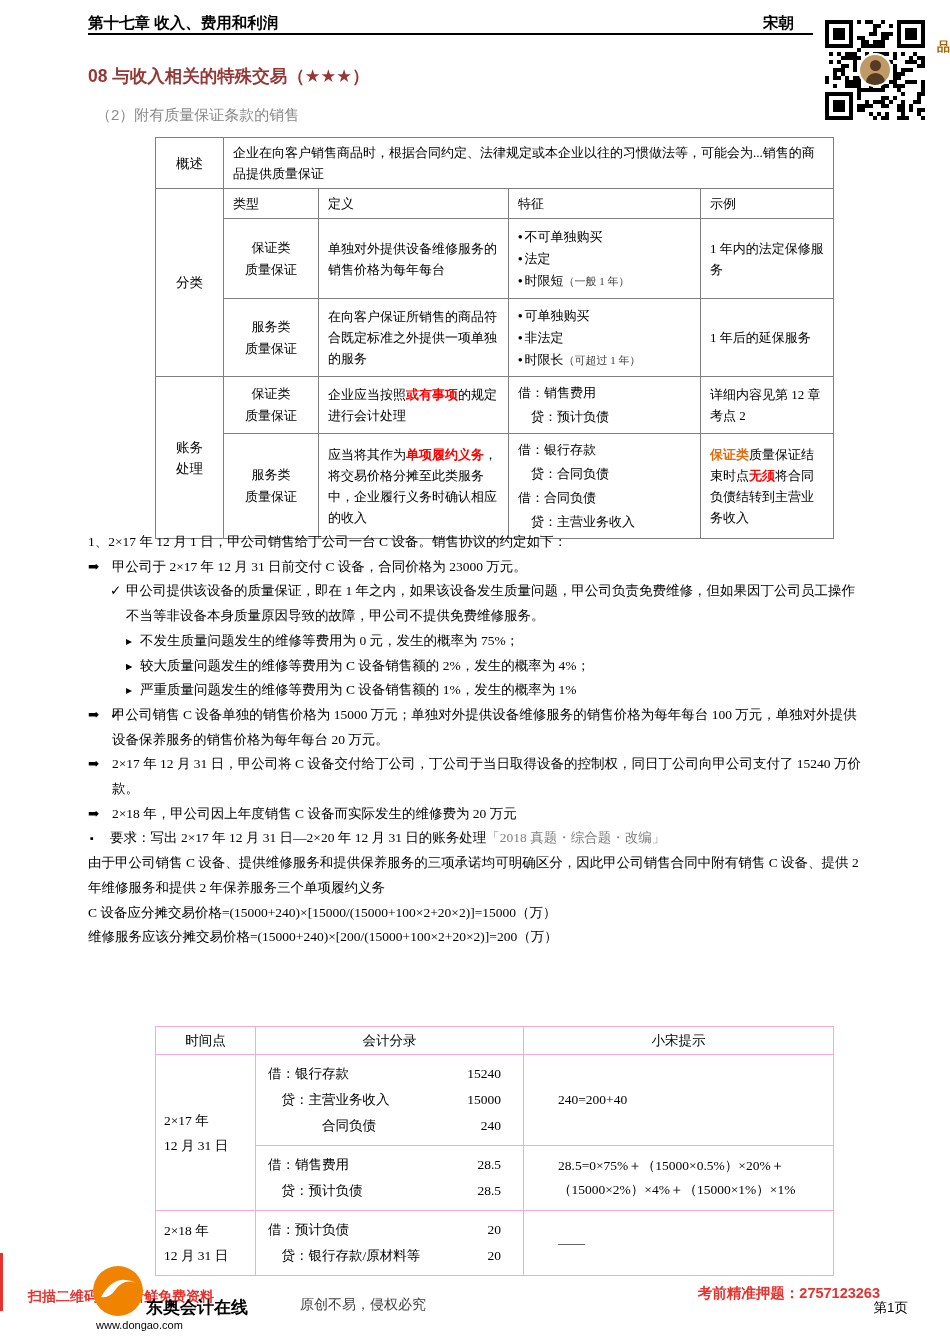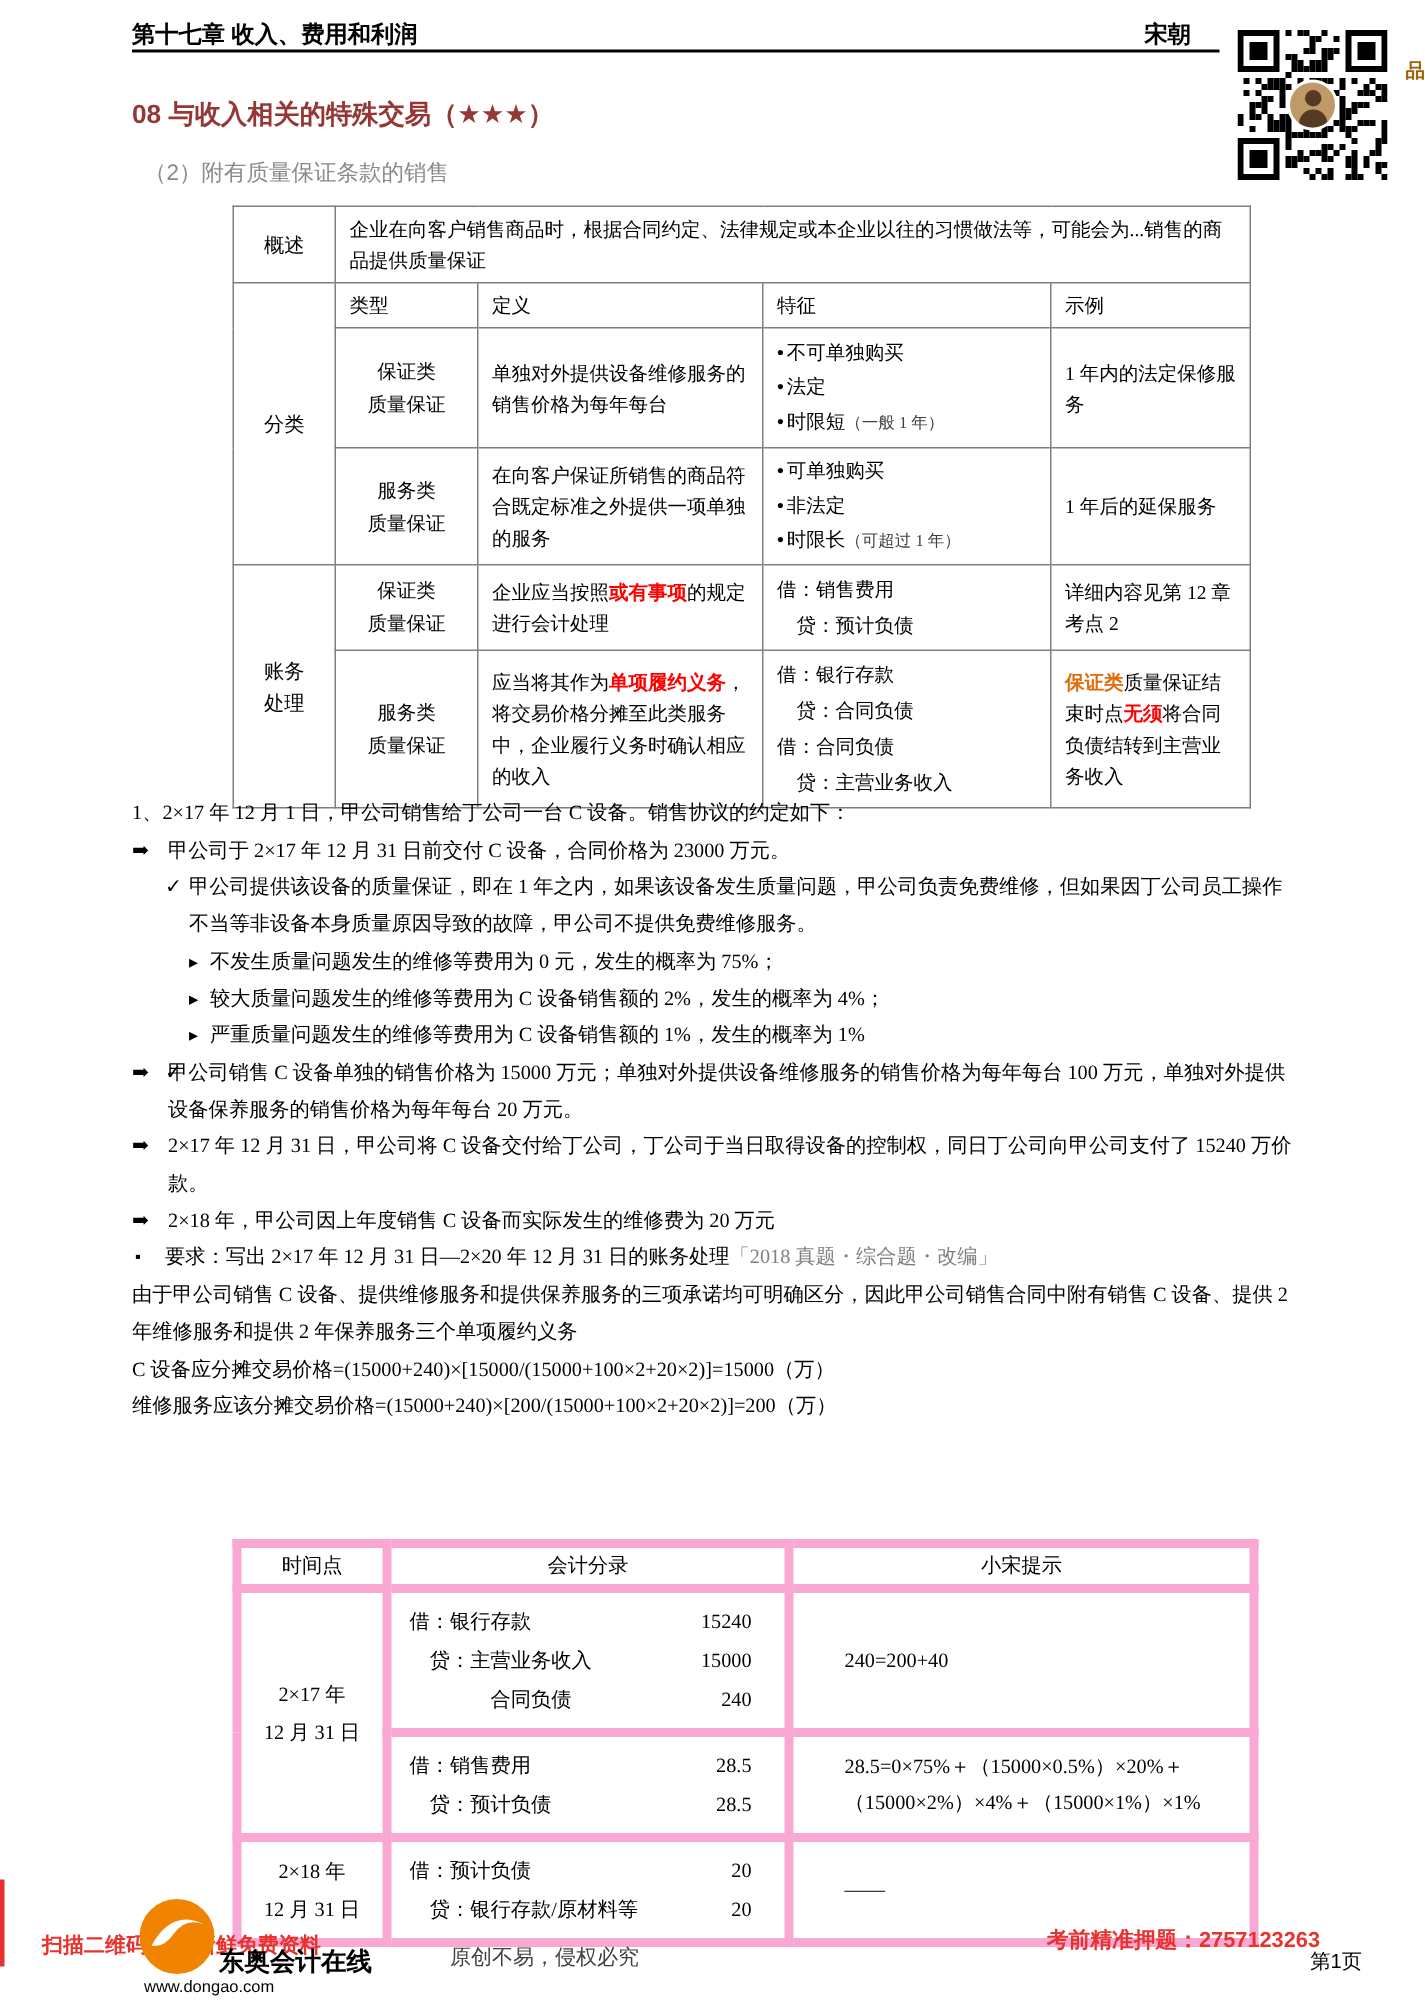--- a/index.html
+++ b/index.html
@@ -48,23 +48,23 @@
   
   .bodyblock { position:absolute; left:88px; top:530px; width:776px; font-size:13.5px; line-height:24.7px; }
   .para { position:relative; }
   .p-arrow { padding-left:24px; }  .p-arrow > .mk { position:absolute; left:0;  top:0; }
   .p-check { padding-left:38px; }  .p-check > .mk { position:absolute; left:22px; top:0; }
   .p-tri   { padding-left:52px; }  .p-tri   > .mk { position:absolute; left:38px; top:0; font-size:12px; }
   .p-req   { padding-left:22px; }  .p-req   > .mk { position:absolute; left:2px;  top:0; font-size:11px; }
   .gray { color:#808080; }
 
   .t2 { position:absolute; left:155px; top:1026px; width:678px; font-size:13.5px; }
-  .t2 td { border:6px solid #f9a8d4; padding:3px 8px; vertical-align:middle; }
+  .t2 td { border:1px solid #f9a8d4; padding:3px 8px; vertical-align:middle; }
   .t2 .th { text-align:center; height:28px; }
-  .t2 .timecell  { text-align:center; line-height:25px;margin-top:34px; }
+  .t2 .timecell  { line-height:25px;margin-top:34px; }
   .t2 .entrycell { padding:6px 12px; line-height:26px; vertical-align:middle; }
   .t2 .tipcell   { padding-left:34px; line-height:24px; }
   .eline { position:relative; }
   .amt { position:absolute; right:10px; top:0; }
 
   
   .strip   { position:absolute; left:0; top:1253px; width:3px; height:58px; background:#e8322e; }
   .scan    { position:absolute; left:28px; top:1288px; color:#e8322e; font-weight:bold; font-size:14px;
              font-family:"Liberation Sans","DejaVu Sans",sans-serif; z-index:1; }
   .dg-logo { position:absolute; left:93px; top:1266px; z-index:2; }

